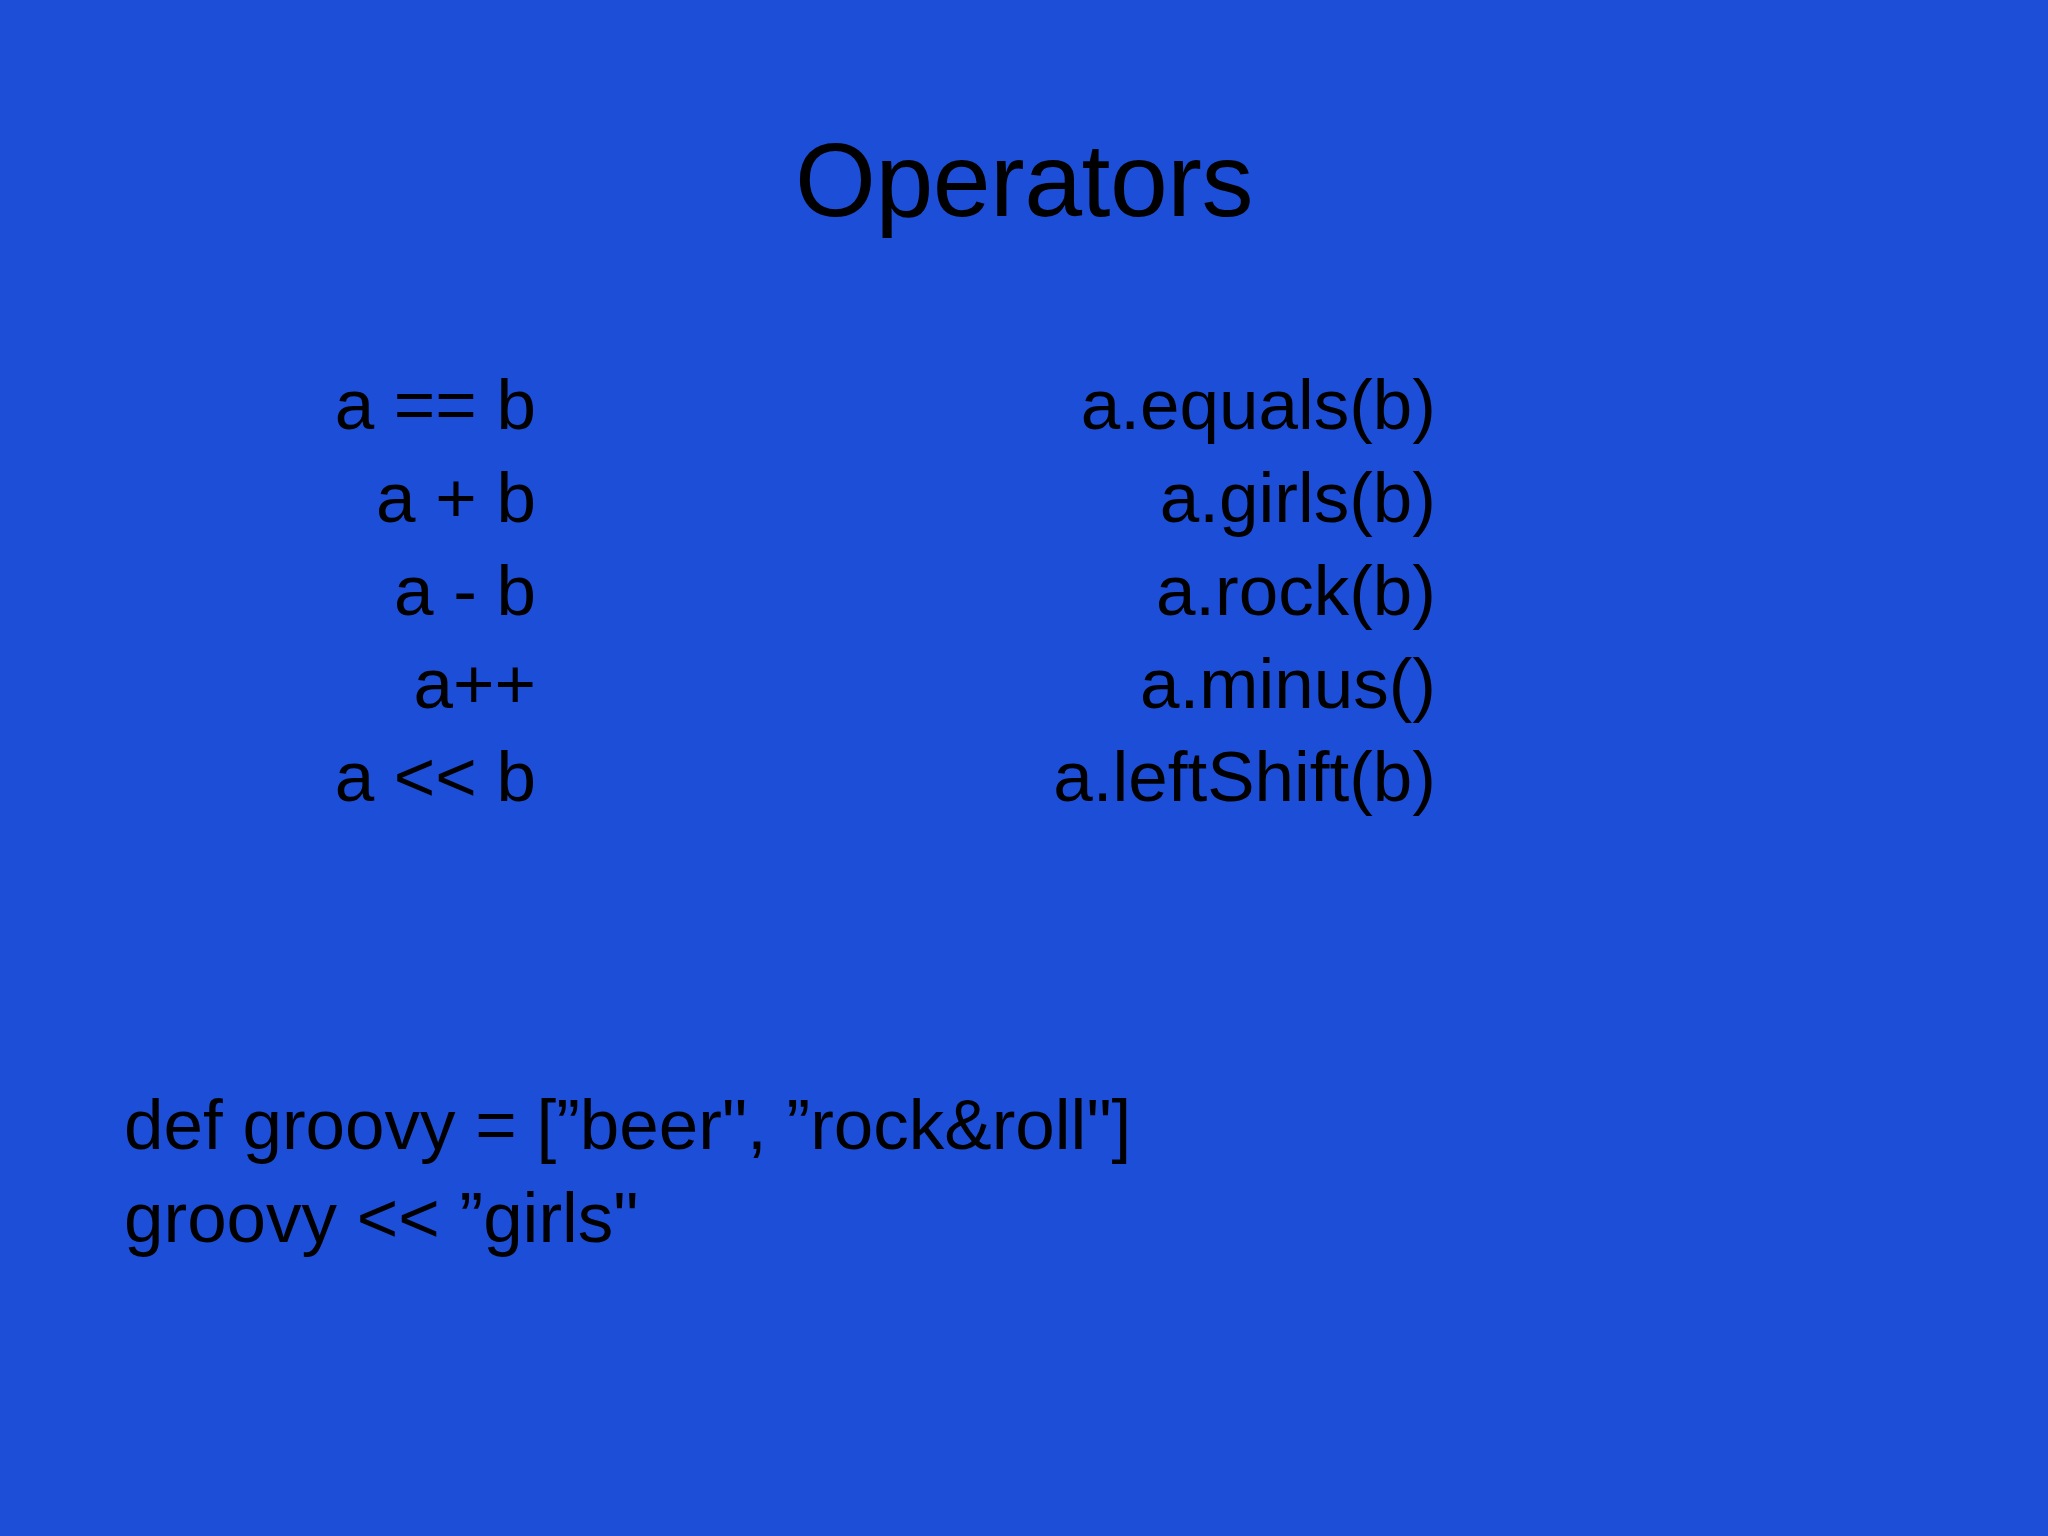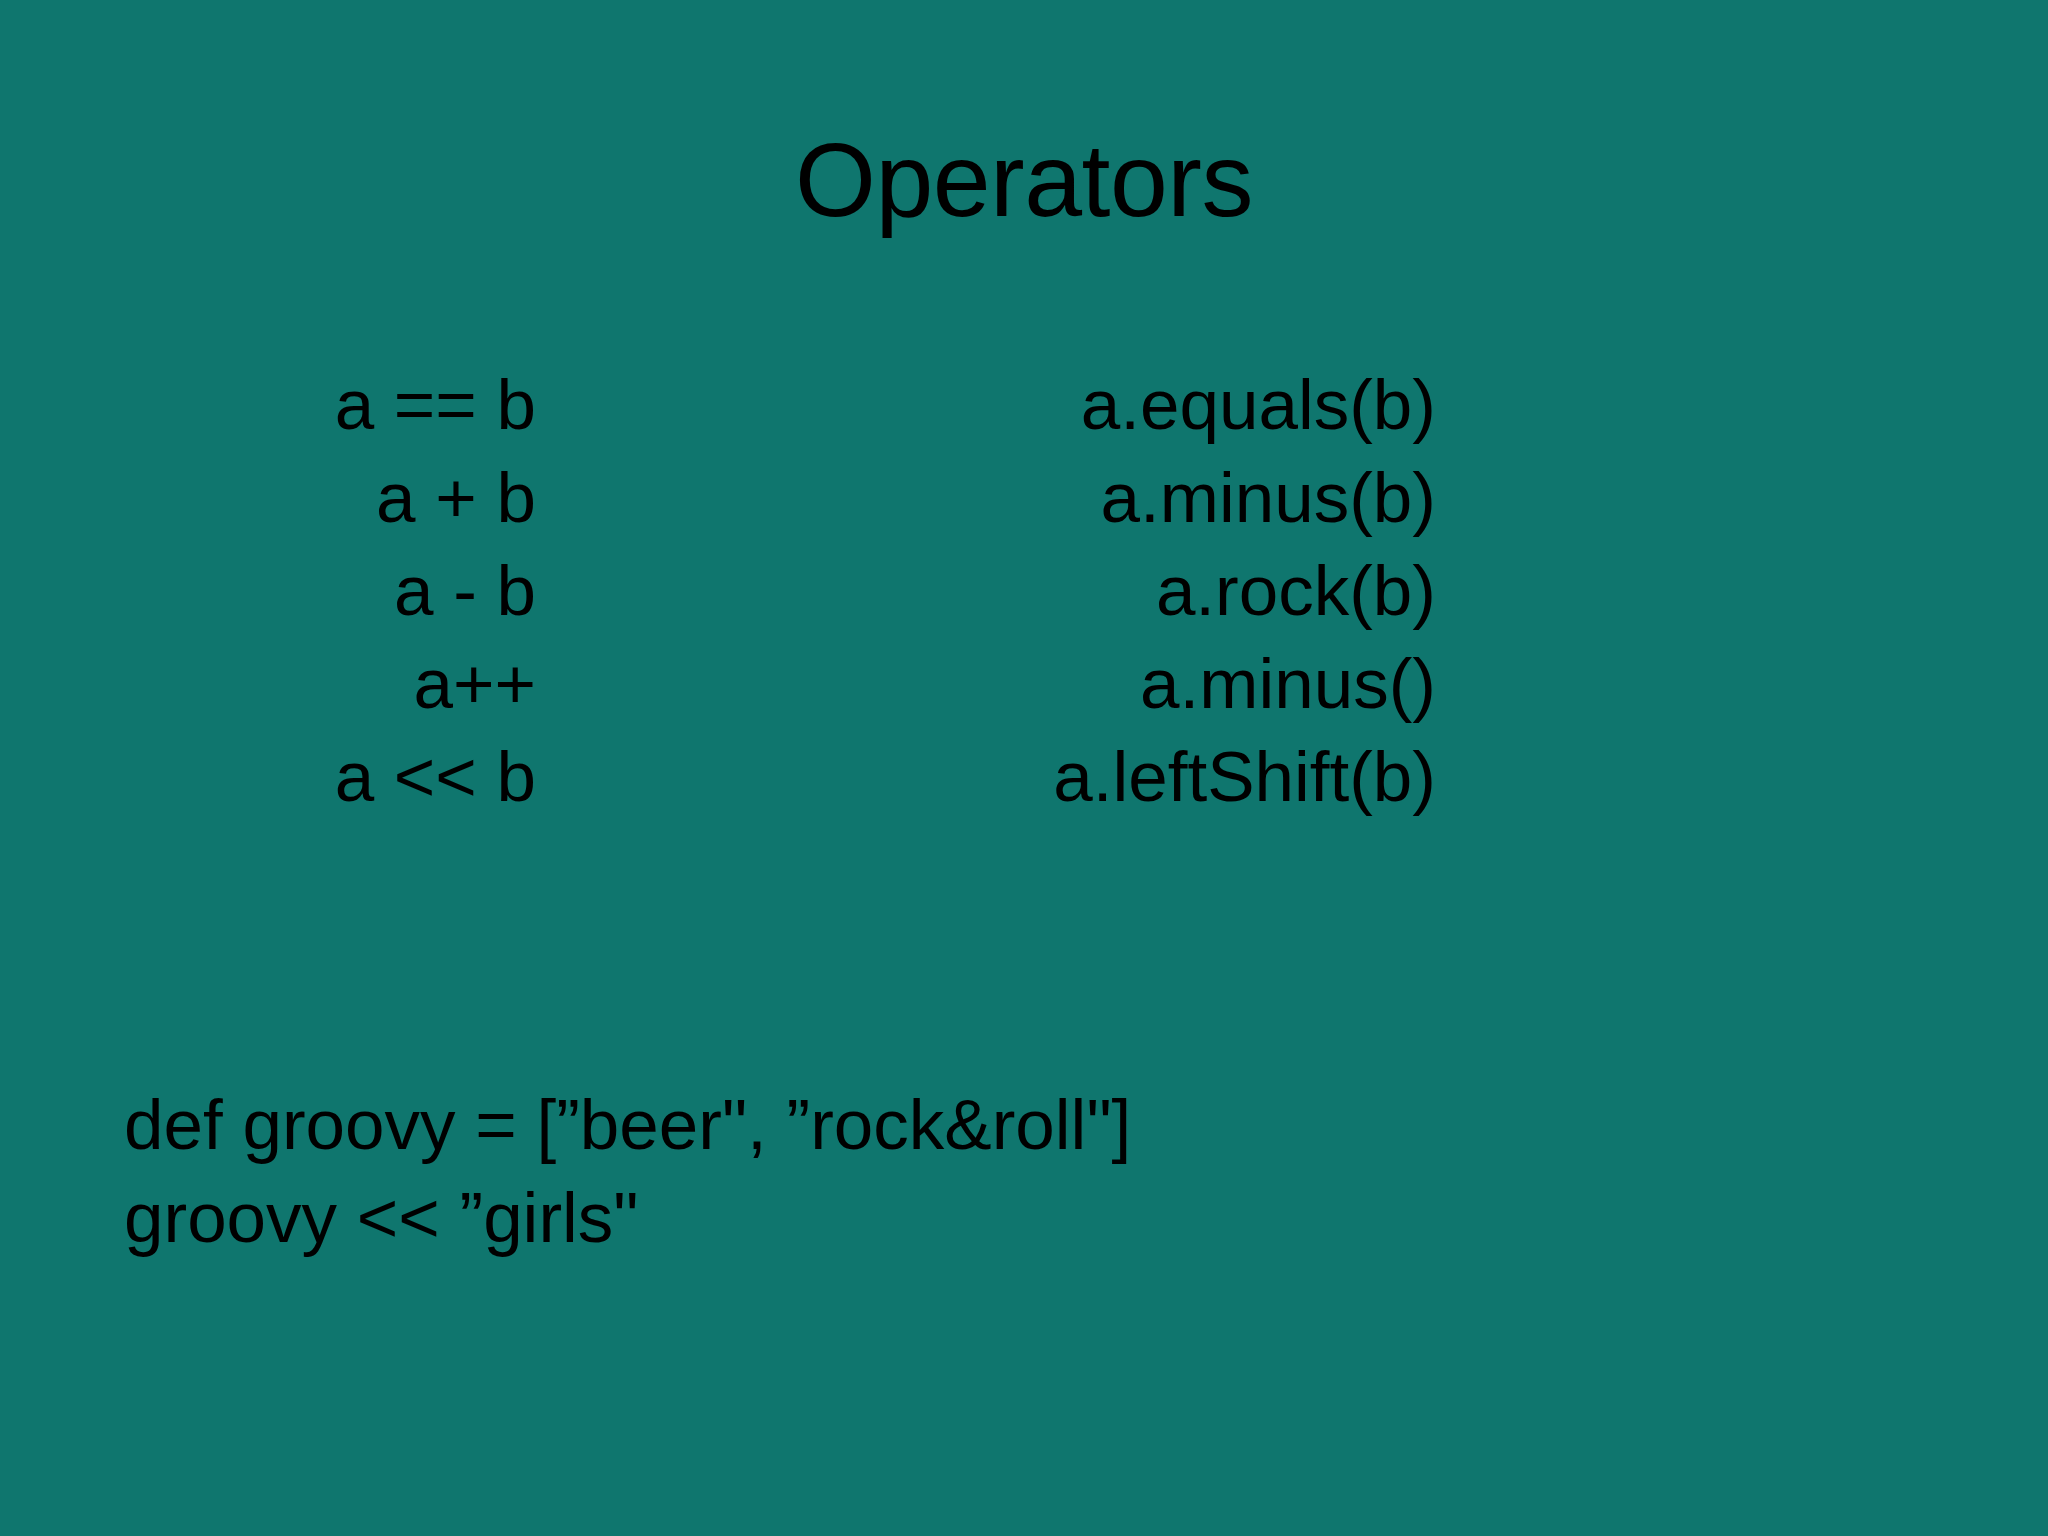--- a/index.html
+++ b/index.html
@@ -13,21 +13,21 @@
     overflow: hidden;
     font-family: "Liberation Sans", sans-serif;
     color: #000000;
     -webkit-font-smoothing: antialiased;
   }
 
   #slide {
     position: relative;
     width: 2048px;
     height: 1536px;
-    background: #0f766e;
+    background: #1d4ed8;
   }
 
   
   #slide-title {
     position: absolute;
     left: 0;
     top: 122px;
     width: 2048px;
     text-align: center;
     font-size: 104px;
@@ -87,21 +87,21 @@
 
   <div id="body-block">
     <table class="op-table">
       <tbody>
         <tr class="op-row">
           <td class="op-cell col-operator">a == b</td>
           <td class="op-cell col-method">a.equals(b)</td>
         </tr>
         <tr class="op-row">
           <td class="op-cell col-operator">a + b</td>
-          <td class="op-cell col-method">a.minus(b)</td>
+          <td class="op-cell col-method">a.girls(b)</td>
         </tr>
         <tr class="op-row">
           <td class="op-cell col-operator">a - b</td>
           <td class="op-cell col-method">a.rock(b)</td>
         </tr>
         <tr class="op-row">
           <td class="op-cell col-operator">a++</td>
           <td class="op-cell col-method">a.minus()</td>
         </tr>
         <tr class="op-row">

